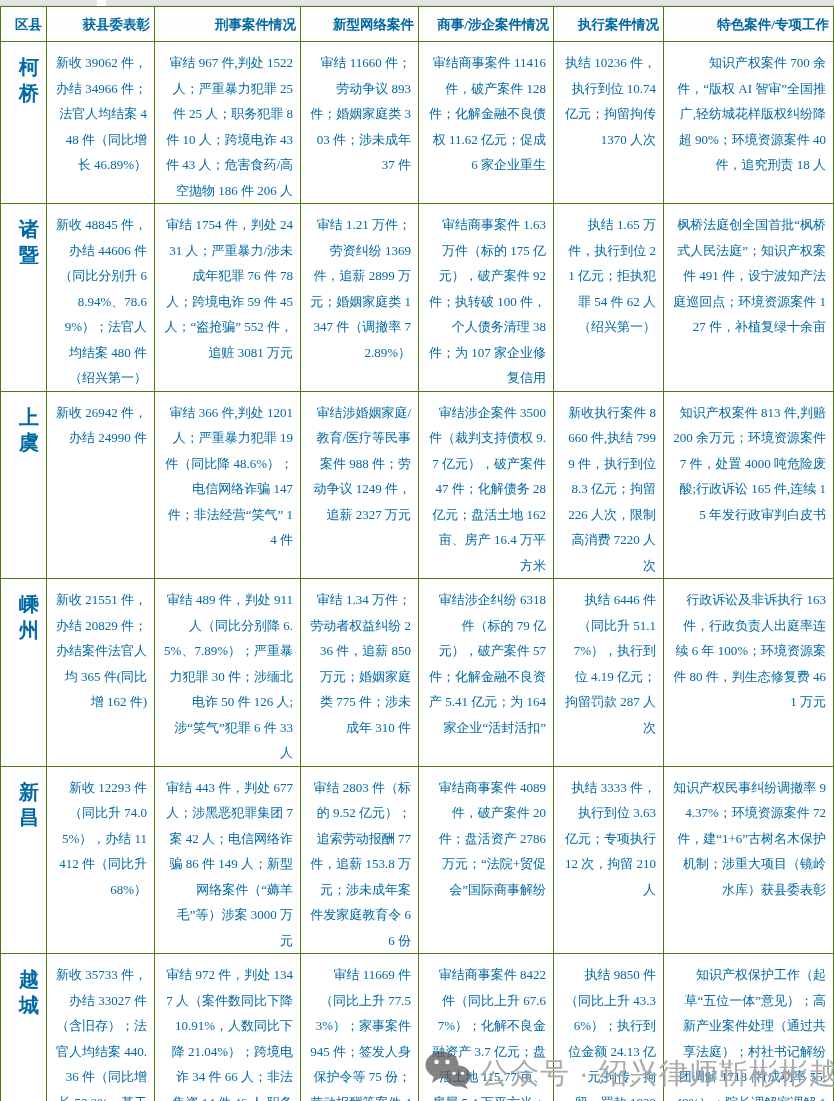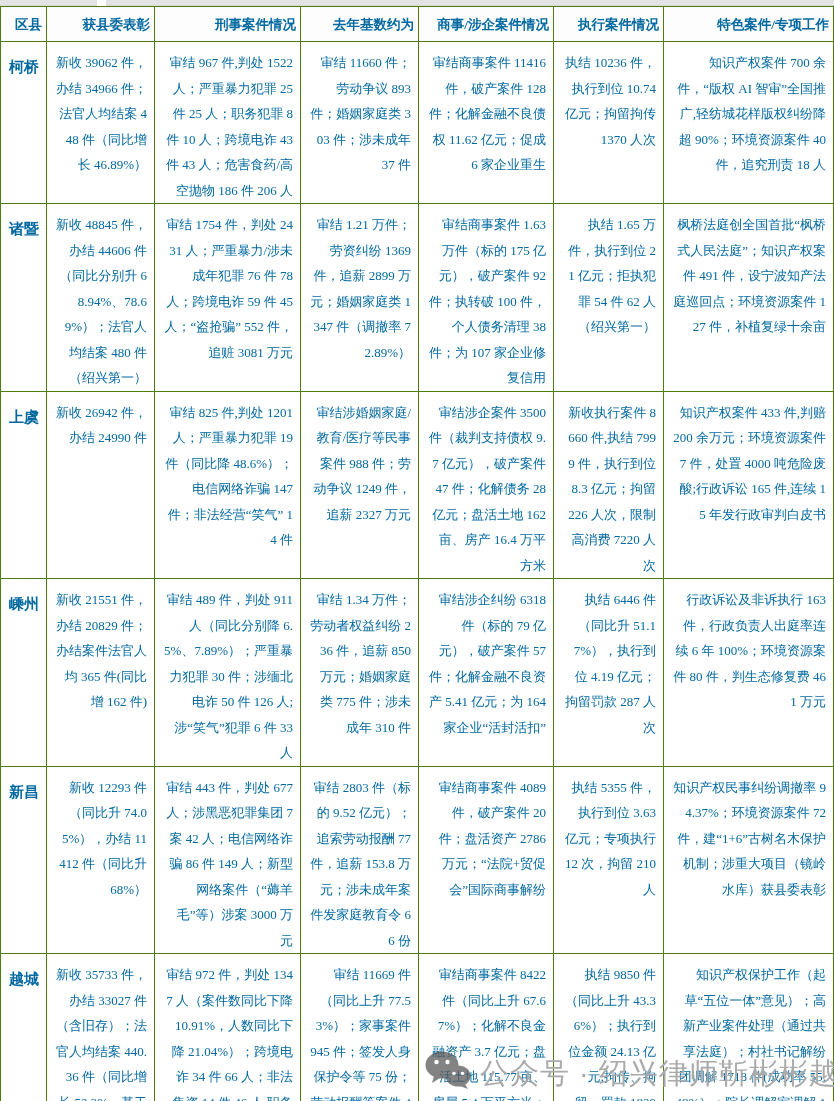--- a/index.html
+++ b/index.html
@@ -7,21 +7,21 @@
           font-family:"Liberation Serif","DejaVu Serif",serif;}
   .top-strip{position:absolute;top:0;left:0;width:834px;height:5px;background:#e3e3e3;
              border-bottom:1px solid #d8d8d8;}
   .top-strip .notch{position:absolute;left:97px;top:0;width:9px;height:6px;background:#fff;}
   table.court{border-collapse:collapse;table-layout:fixed;width:833px;margin-top:6px;}
   .court th,.court td{border:1px solid #4d7c0f;vertical-align:top;text-align:right;
       padding:8px 7px 0 9px;font-size:13px;line-height:25.5px;color:#0369a1;
       word-break:break-all;overflow:hidden;}
   .court thead th{font-weight:bold;font-size:13.5px;line-height:17px;vertical-align:middle;
       padding:6px 4px 6px 9px;background:#fdfdfd;}
-  .court td.district{font-weight:bold;font-size:15px;padding-top:13px;padding-left:8px;
+  .court td.district{font-weight:bold;font-size:20px;padding-top:13px;padding-left:8px;
       letter-spacing:0px;}
   tr.hdr{height:35px;}
   tr.r1{height:145px;}
   tr.r2{height:165px;}
   tr.r3{height:165px;margin-top:43px;}
   tr.r4{height:157px;margin-left:32px;}
   tr.r5{height:166px;}
   tr.r6{height:263px;}
   .watermark{position:absolute;left:424px;top:1050px;display:flex;align-items:center;
       gap:8px;color:#aaaaaa;font-size:29px;letter-spacing:1px;white-space:nowrap;
@@ -44,21 +44,21 @@
       <col style="width:118px">
         <col style="width:135px">
         <col style="width:110px">
       <col style="width:170px">
     </colgroup>
     <thead>
       <tr class="hdr">
         <th>区县</th>
         <th>获县委表彰</th>
         <th>刑事案件情况</th>
-        <th>去年基数约为</th>
+        <th>新型网络案件</th>
         <th>商事/涉企案件情况</th>
         <th>执行案件情况</th>
         <th>特色案件/专项工作</th>
       </tr>
     </thead>
     <tbody>
       <tr class="r1">
         <td class="district">柯桥</td>
         <td>新收 39062 件，办结 34966 件；法官人均结案 448 件（同比增长 46.89%）</td>
         <td>审结 967 件,判处 1522 人；严重暴力犯罪 25 件 25 人；职务犯罪 8 件 10 人；跨境电诈 43 件 43 人；危害食药/高空抛物 186 件 206 人</td>
@@ -72,42 +72,42 @@
         <td>新收 48845 件，办结 44606 件（同比分别升 68.94%、78.69%）；法官人均结案 480 件（绍兴第一）</td>
         <td>审结 1754 件，判处 2431 人；严重暴力/涉未成年犯罪 76 件 78 人；跨境电诈 59 件 45 人；“盗抢骗” 552 件，追赃 3081 万元</td>
         <td>审结 1.21 万件；劳资纠纷 1369 件，追薪 2899 万元；婚姻家庭类 1347 件（调撤率 72.89%）</td>
         <td>审结商事案件 1.63 万件（标的 175 亿元），破产案件 92 件；执转破 100 件，个人债务清理 38 件；为 107 家企业修复信用</td>
         <td>执结 1.65 万件，执行到位 21 亿元；拒执犯罪 54 件 62 人（绍兴第一）</td>
         <td>枫桥法庭创全国首批“枫桥式人民法庭”；知识产权案件 491 件，设宁波知产法庭巡回点；环境资源案件 127 件，补植复绿十余亩</td>
       </tr>
       <tr class="r3">
         <td class="district">上虞</td>
         <td>新收 26942 件，办结 24990 件</td>
-        <td>审结 825 件,判处 1201 人；严重暴力犯罪 19 件（同比降 48.6%）；电信网络诈骗 147 件；非法经营“笑气” 14 件</td>
+        <td>审结 366 件,判处 1201 人；严重暴力犯罪 19 件（同比降 48.6%）；电信网络诈骗 147 件；非法经营“笑气” 14 件</td>
         <td>审结涉婚姻家庭/教育/医疗等民事案件 988 件；劳动争议 1249 件，追薪 2327 万元</td>
         <td>审结涉企案件 3500 件（裁判支持债权 9.7 亿元），破产案件 47 件；化解债务 28 亿元；盘活土地 162 亩、房产 16.4 万平方米</td>
         <td>新收执行案件 8660 件,执结 7999 件，执行到位 8.3 亿元；拘留 226 人次，限制高消费 7220 人次</td>
-        <td>知识产权案件 433 件,判赔 200 余万元；环境资源案件 7 件，处置 4000 吨危险废酸;行政诉讼 165 件,连续 15 年发行政审判白皮书</td>
+        <td>知识产权案件 813 件,判赔 200 余万元；环境资源案件 7 件，处置 4000 吨危险废酸;行政诉讼 165 件,连续 15 年发行政审判白皮书</td>
       </tr>
       <tr class="r4">
         <td class="district">嵊州</td>
         <td>新收 21551 件，办结 20829 件；办结案件法官人均 365 件(同比增 162 件)</td>
         <td>审结 489 件，判处 911 人（同比分别降 6.5%、7.89%）；严重暴力犯罪 30 件；涉缅北电诈 50 件 126 人;涉“笑气”犯罪 6 件 33 人</td>
         <td>审结 1.34 万件；劳动者权益纠纷 236 件，追薪 850 万元；婚姻家庭类 775 件；涉未成年 310 件</td>
         <td>审结涉企纠纷 6318 件（标的 79 亿元），破产案件 57 件；化解金融不良资产 5.41 亿元；为 164 家企业“活封活扣”</td>
         <td>执结 6446 件（同比升 51.17%），执行到位 4.19 亿元；拘留罚款 287 人次</td>
         <td>行政诉讼及非诉执行 163 件，行政负责人出庭率连续 6 年 100%；环境资源案件 80 件，判生态修复费 461 万元</td>
       </tr>
       <tr class="r5">
         <td class="district">新昌</td>
         <td>新收 12293 件（同比升 74.05%），办结 11412 件（同比升 68%）</td>
         <td>审结 443 件，判处 677 人；涉黑恶犯罪集团 7 案 42 人；电信网络诈骗 86 件 149 人；新型网络案件（“薅羊毛”等）涉案 3000 万元</td>
         <td>审结 2803 件（标的 9.52 亿元）；追索劳动报酬 77 件，追薪 153.8 万元；涉未成年案件发家庭教育令 66 份</td>
         <td>审结商事案件 4089 件，破产案件 20 件；盘活资产 2786 万元；“法院+贸促会”国际商事解纷</td>
-        <td>执结 5355 件，执行到位 3.63 亿元；专项执行 12 次，拘留 210 人</td>
+        <td>执结 3333 件，执行到位 3.63 亿元；专项执行 12 次，拘留 210 人</td>
         <td>知识产权民事纠纷调撤率 94.37%；环境资源案件 72 件，建“1+6”古树名木保护机制；涉重大项目（镜岭水库）获县委表彰</td>
       </tr>
       <tr class="r6">
         <td class="district">越城</td>
         <td>新收 35733 件，办结 33027 件（含旧存）；法官人均结案 440.36 件（同比增长 52.3%，基于计算：同比增加 151.29 件,去年基数约为 289.07 件）</td>
         <td>审结 972 件，判处 1347 人（案件数同比下降 10.91%，人数同比下降 21.04%）；跨境电诈 34 件 66 人；非法集资 14 件 46 人;职务犯罪 15 件 15 人；笑气犯罪 11 件 28 人；侵害未成年人犯罪 29 件 33 人</td>
         <td>审结 11669 件（同比上升 77.53%）；家事案件 945 件；签发人身保护令等 75 份；劳动报酬等案件 484 件；缓减免诉讼费 160.6 万元；发放司法救助金 62 万元</td>
         <td>审结商事案件 8422 件（同比上升 67.67%）；化解不良金融资产 3.7 亿元；盘活土地 115.77 亩、房屋 5.4 万平方米；恢复企业信用 561 家；帮助企业执行到位 12.21 亿元;府院联动助推“苏宁广场”复工</td>
         <td>执结 9850 件（同比上升 43.36%）；执行到位金额 24.13 亿元;拘传、拘留、罚款 1829 人次；移送拒执犯罪 50 件；出清终本案件 2305 件</td>
         <td>

